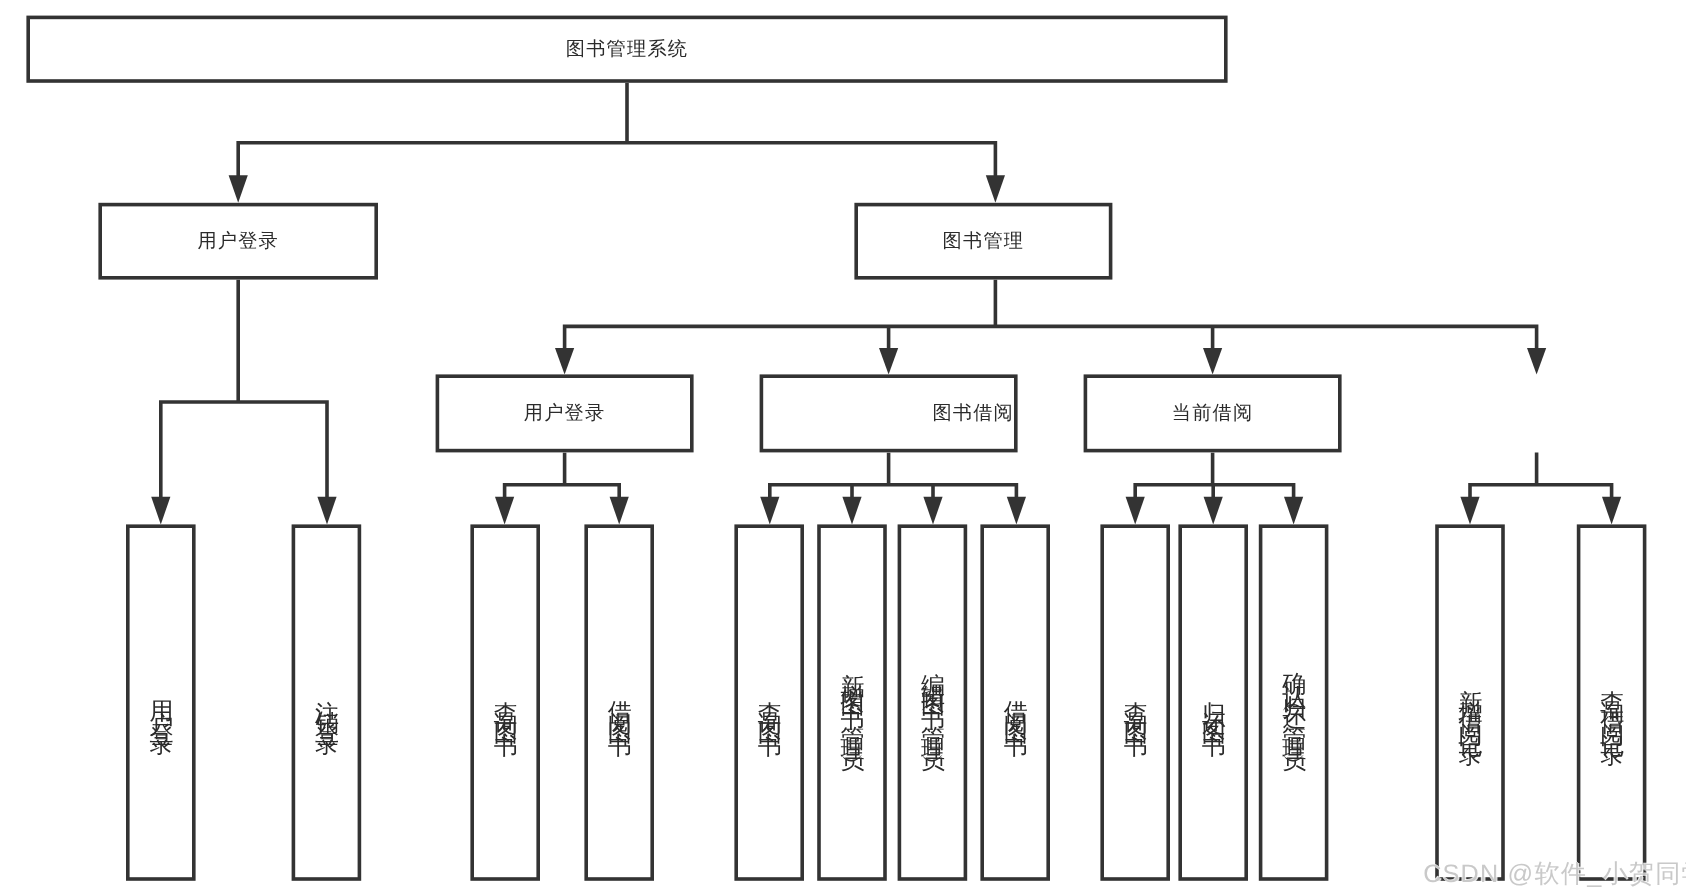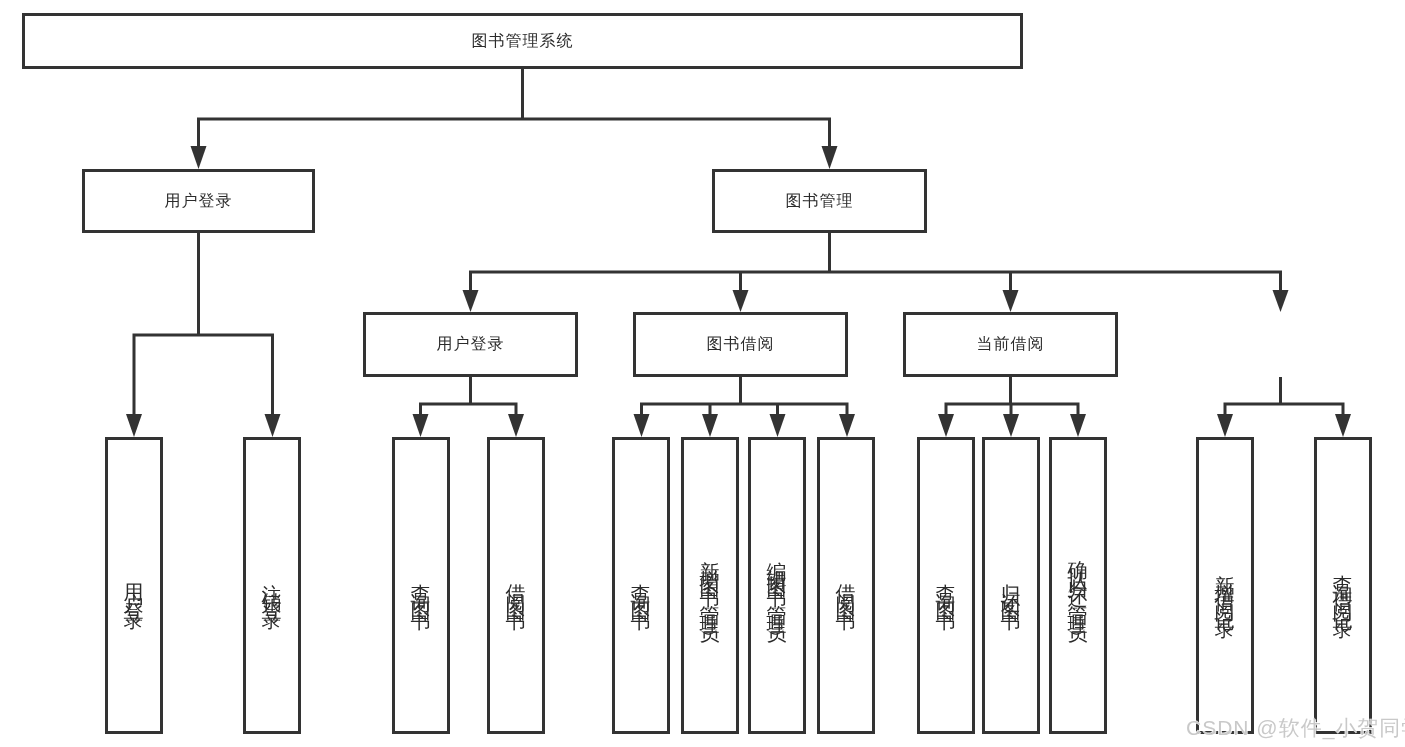--- a/index.html
+++ b/index.html
@@ -41,21 +41,21 @@
     color:#2b2b2b;
     line-height:1;
     white-space:nowrap;
   }
   
   .n-root{left:22px;top:13px;width:1001px;height:56px;}
   .n-user-login{left:82px;top:169px;width:233px;height:64px;}
   .n-book-mgmt{left:712px;top:169px;width:215px;height:64px;}
   .n-l3{top:312px;width:215px;height:65px;}
   .n-newbook{left:363px;}
-  .n-borrow{left:633px;}
+  .n-borrow{left:633px;justify-content:flex-end;}
   .n-current{left:903px;}
   .n-records{left:1173px;}
   
   .lf-1{left:105px;}  .lf-2{left:243px;}
   .lf-3{left:392px;}  .lf-4{left:487px;}
   .lf-5{left:612px;}  .lf-6{left:681px;}
   .lf-7{left:748px;}  .lf-8{left:817px;}
   .lf-9{left:917px;}  .lf-10{left:982px;} .lf-11{left:1049px;}
   .lf-12{left:1196px;} .lf-13{left:1314px;}
   .watermark{

